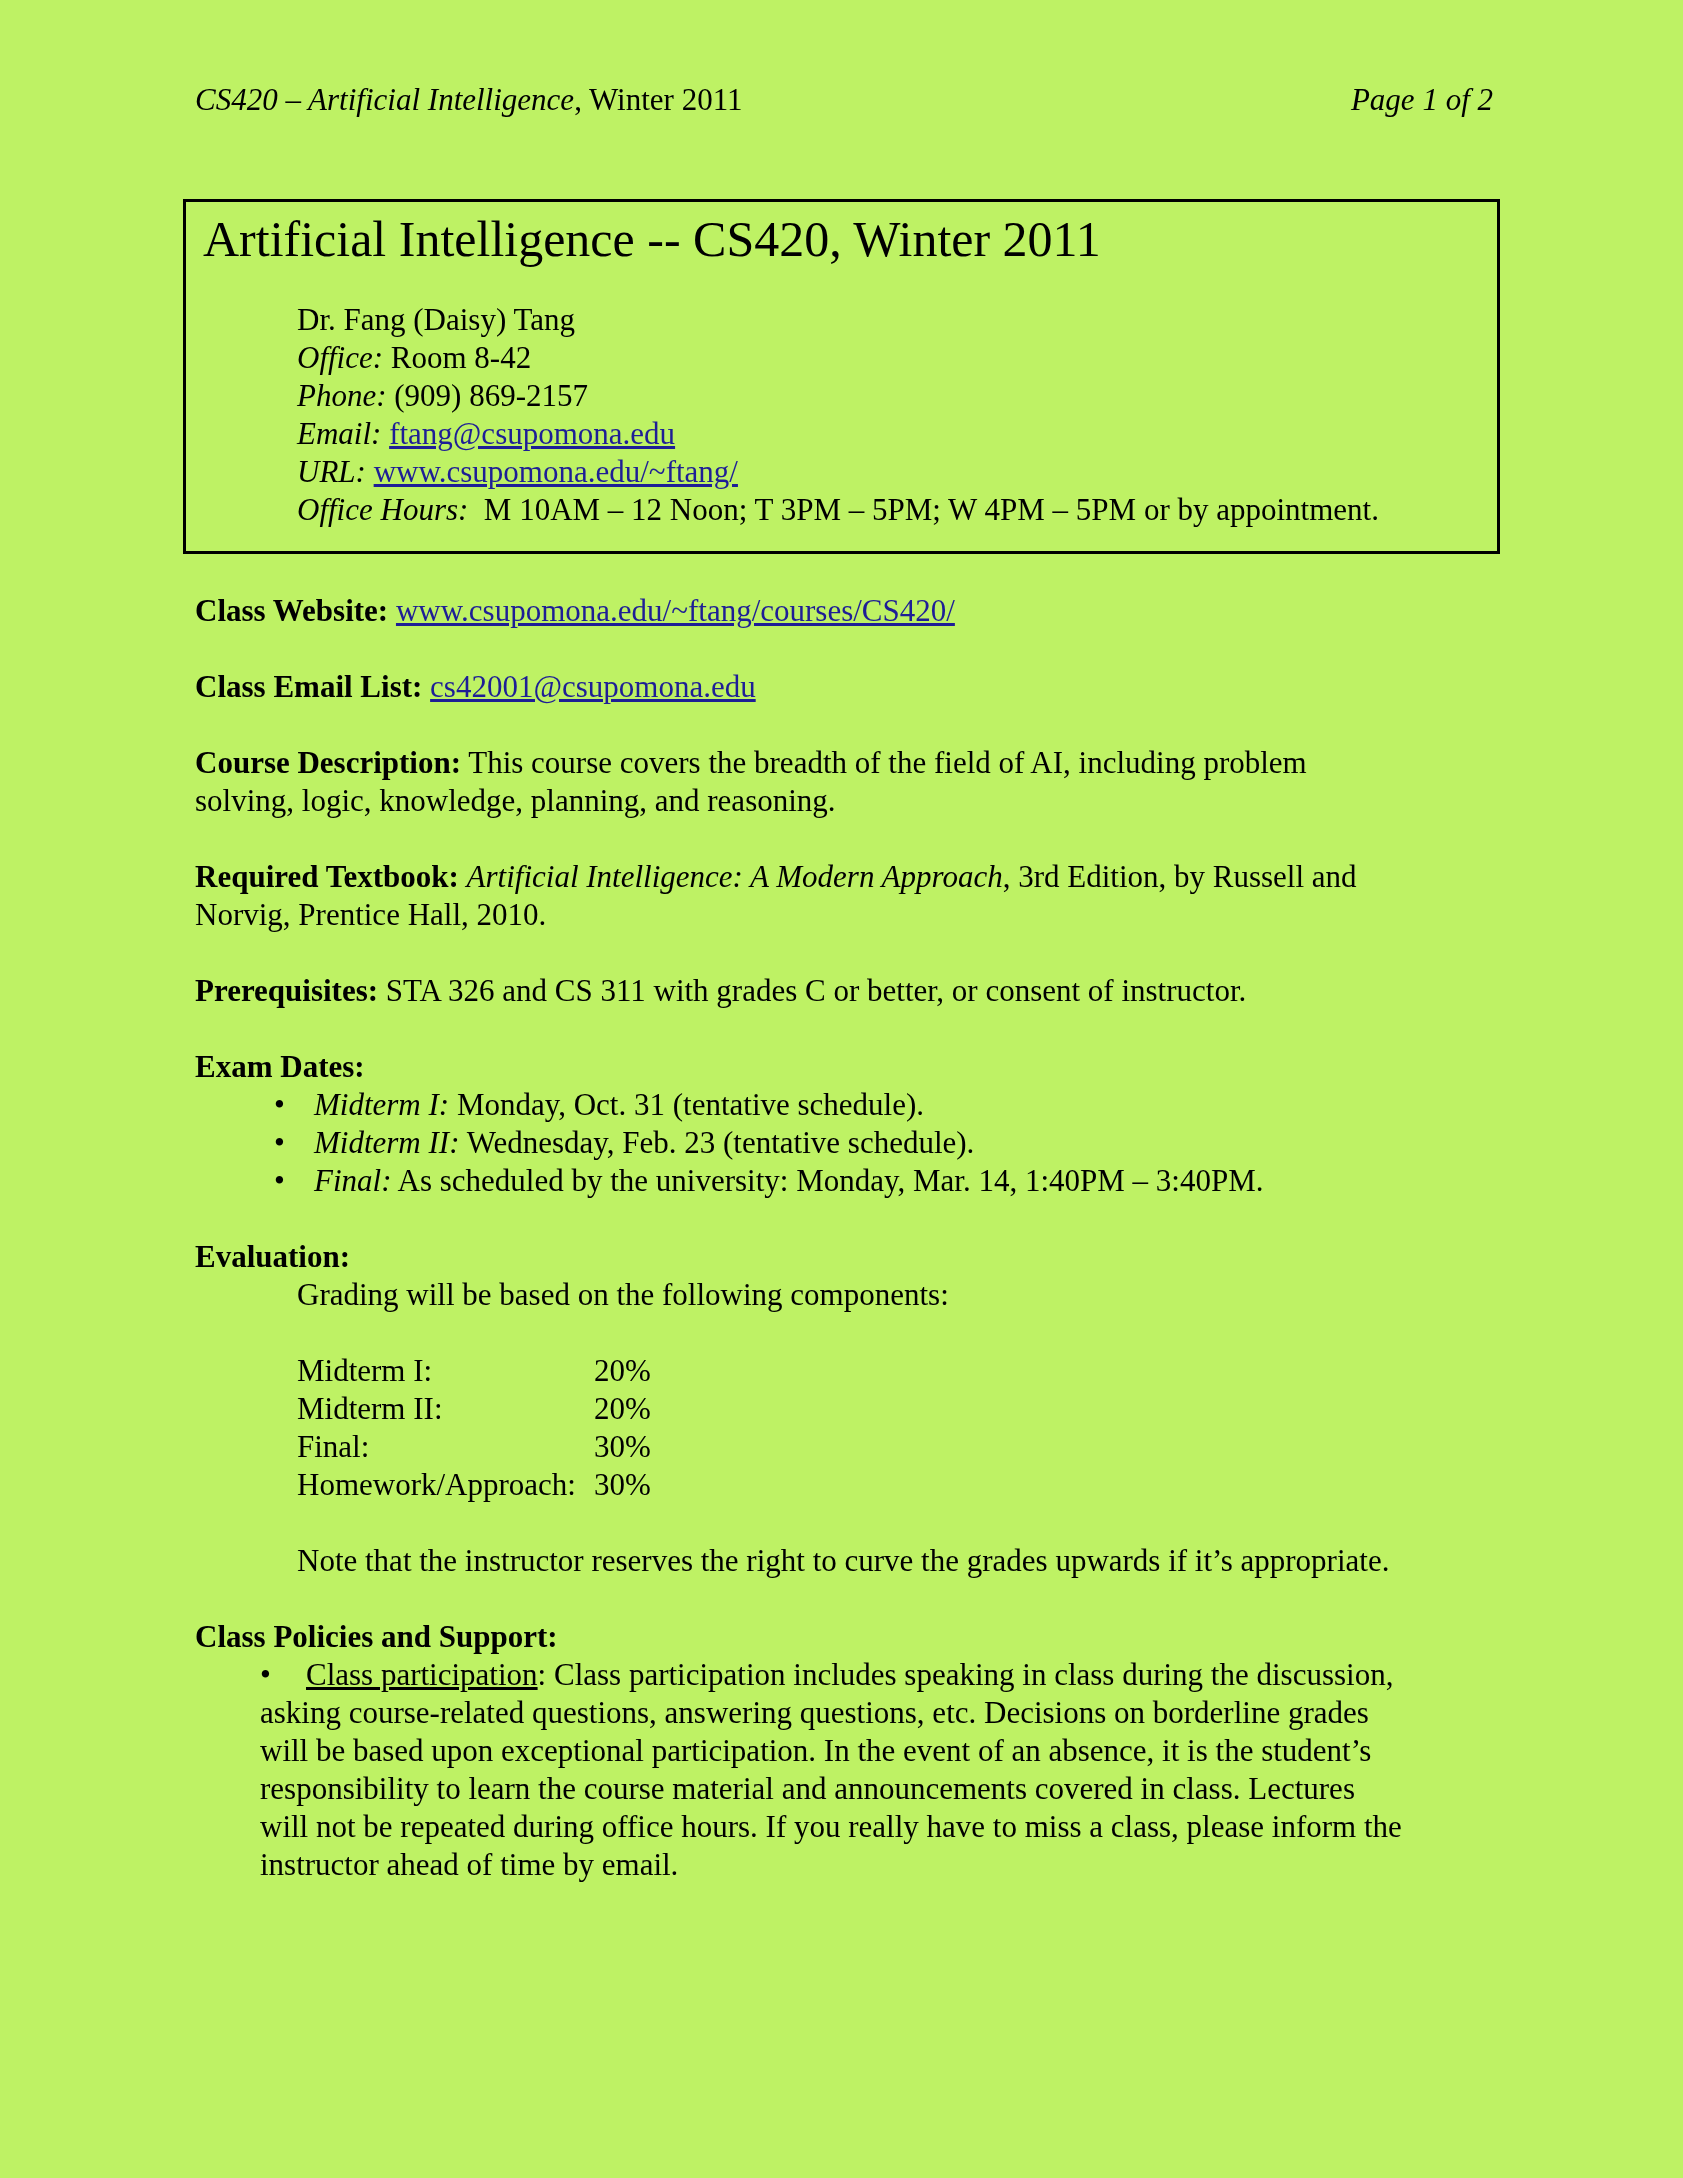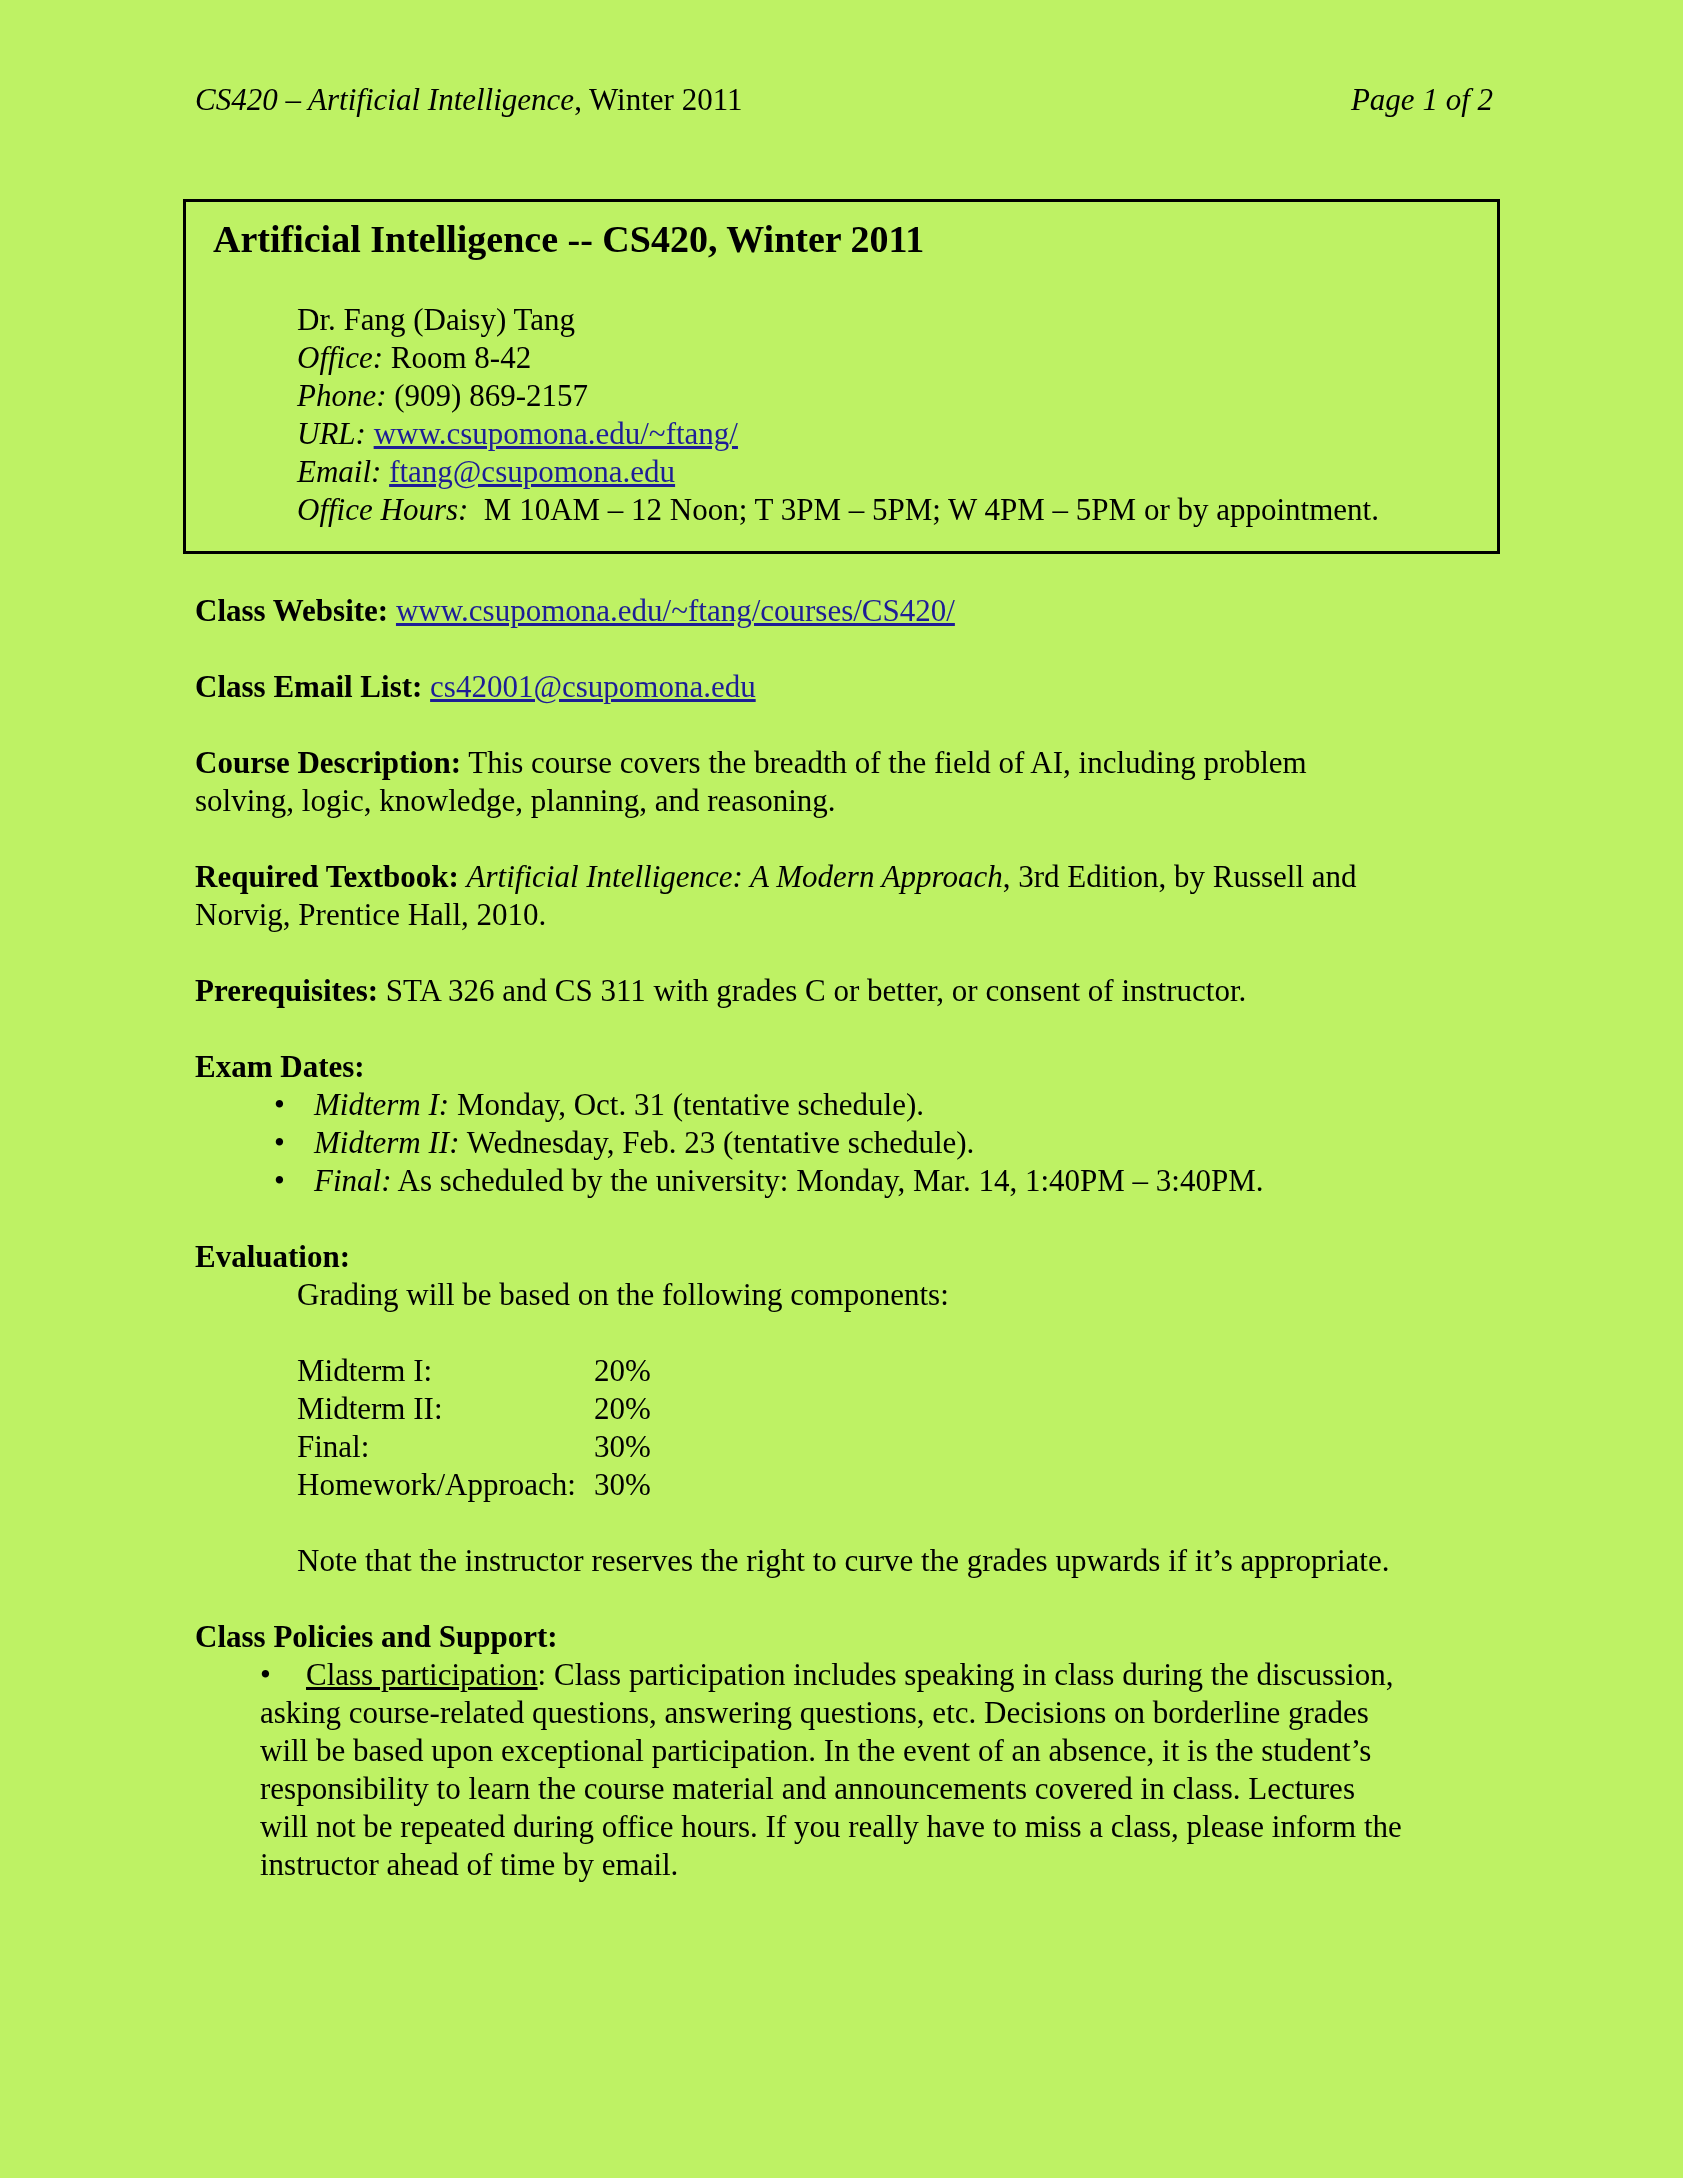--- a/index.html
+++ b/index.html
@@ -20,21 +20,21 @@
   .header-row{display:flex;justify-content:space-between;align-items:baseline;}
   .info-box{
     border:3px solid #000000;
     margin-top:80px;
     margin-left:-12px;  
     width:1317px;
     height:355px;
     box-sizing:border-box;
     padding:12px 10px 0 17px;
   }
-  .box-title{font-weight:bold;font-size:38px;line-height:50px;margin-left:10px;}
+  .box-title{font-weight:normal;font-size:50px;line-height:50px;}
   .contact-block{margin-left:94px;margin-top:37px;}
   .sec{margin-top:38px;}
   .first-sec{margin-top:48px;}
   .link{color:#1E1E96;text-decoration:underline;cursor:pointer;}
   .pre{white-space:pre-line;}
   .bullet-row{margin-left:79px;}
   .bullet{display:inline-block;width:40px;}
   .indent{margin-left:102px;}
   .grade-row{margin-left:102px;}
   .grade-item{display:inline-block;width:297px;}
@@ -51,22 +51,22 @@
     <span><i>CS420 – Artificial Intelligence</i><span>, Winter 2011</span></span>
     <i>Page 1 of 2</i>
   </div>
 
   <div class="info-box">
     <div class="box-title">Artificial Intelligence  -- CS420, Winter 2011</div>
     <div class="contact-block">
       <p>Dr. Fang (Daisy) Tang</p>
       <p><i>Office:</i> <span>Room 8-42</span></p>
       <p><i>Phone:</i> <span>(909) 869-2157</span></p>
+      <p><i>Email:</i> <a class="link">ftang@csupomona.edu</a></p>
       <p><i>URL:</i> <a class="link">www.csupomona.edu/~ftang/</a></p>
-      <p><i>Email:</i> <a class="link">ftang@csupomona.edu</a></p>
       <p><i>Office Hours:</i>&nbsp; <span>M 10AM – 12 Noon; T 3PM – 5PM; W 4PM – 5PM or by appointment.</span></p>
     </div>
   </div>
 
 
   <p class="sec"><b>Class Website:</b> <a class="link">www.csupomona.edu/~ftang/courses/CS420/</a></p>
 
   <p class="sec"><b>Class Email List:</b> <a class="link">cs42001@csupomona.edu</a></p>
 
   <p class="sec"><b>Course Description:</b> <span class="pre">This course covers the breadth of the field of AI, including problem

